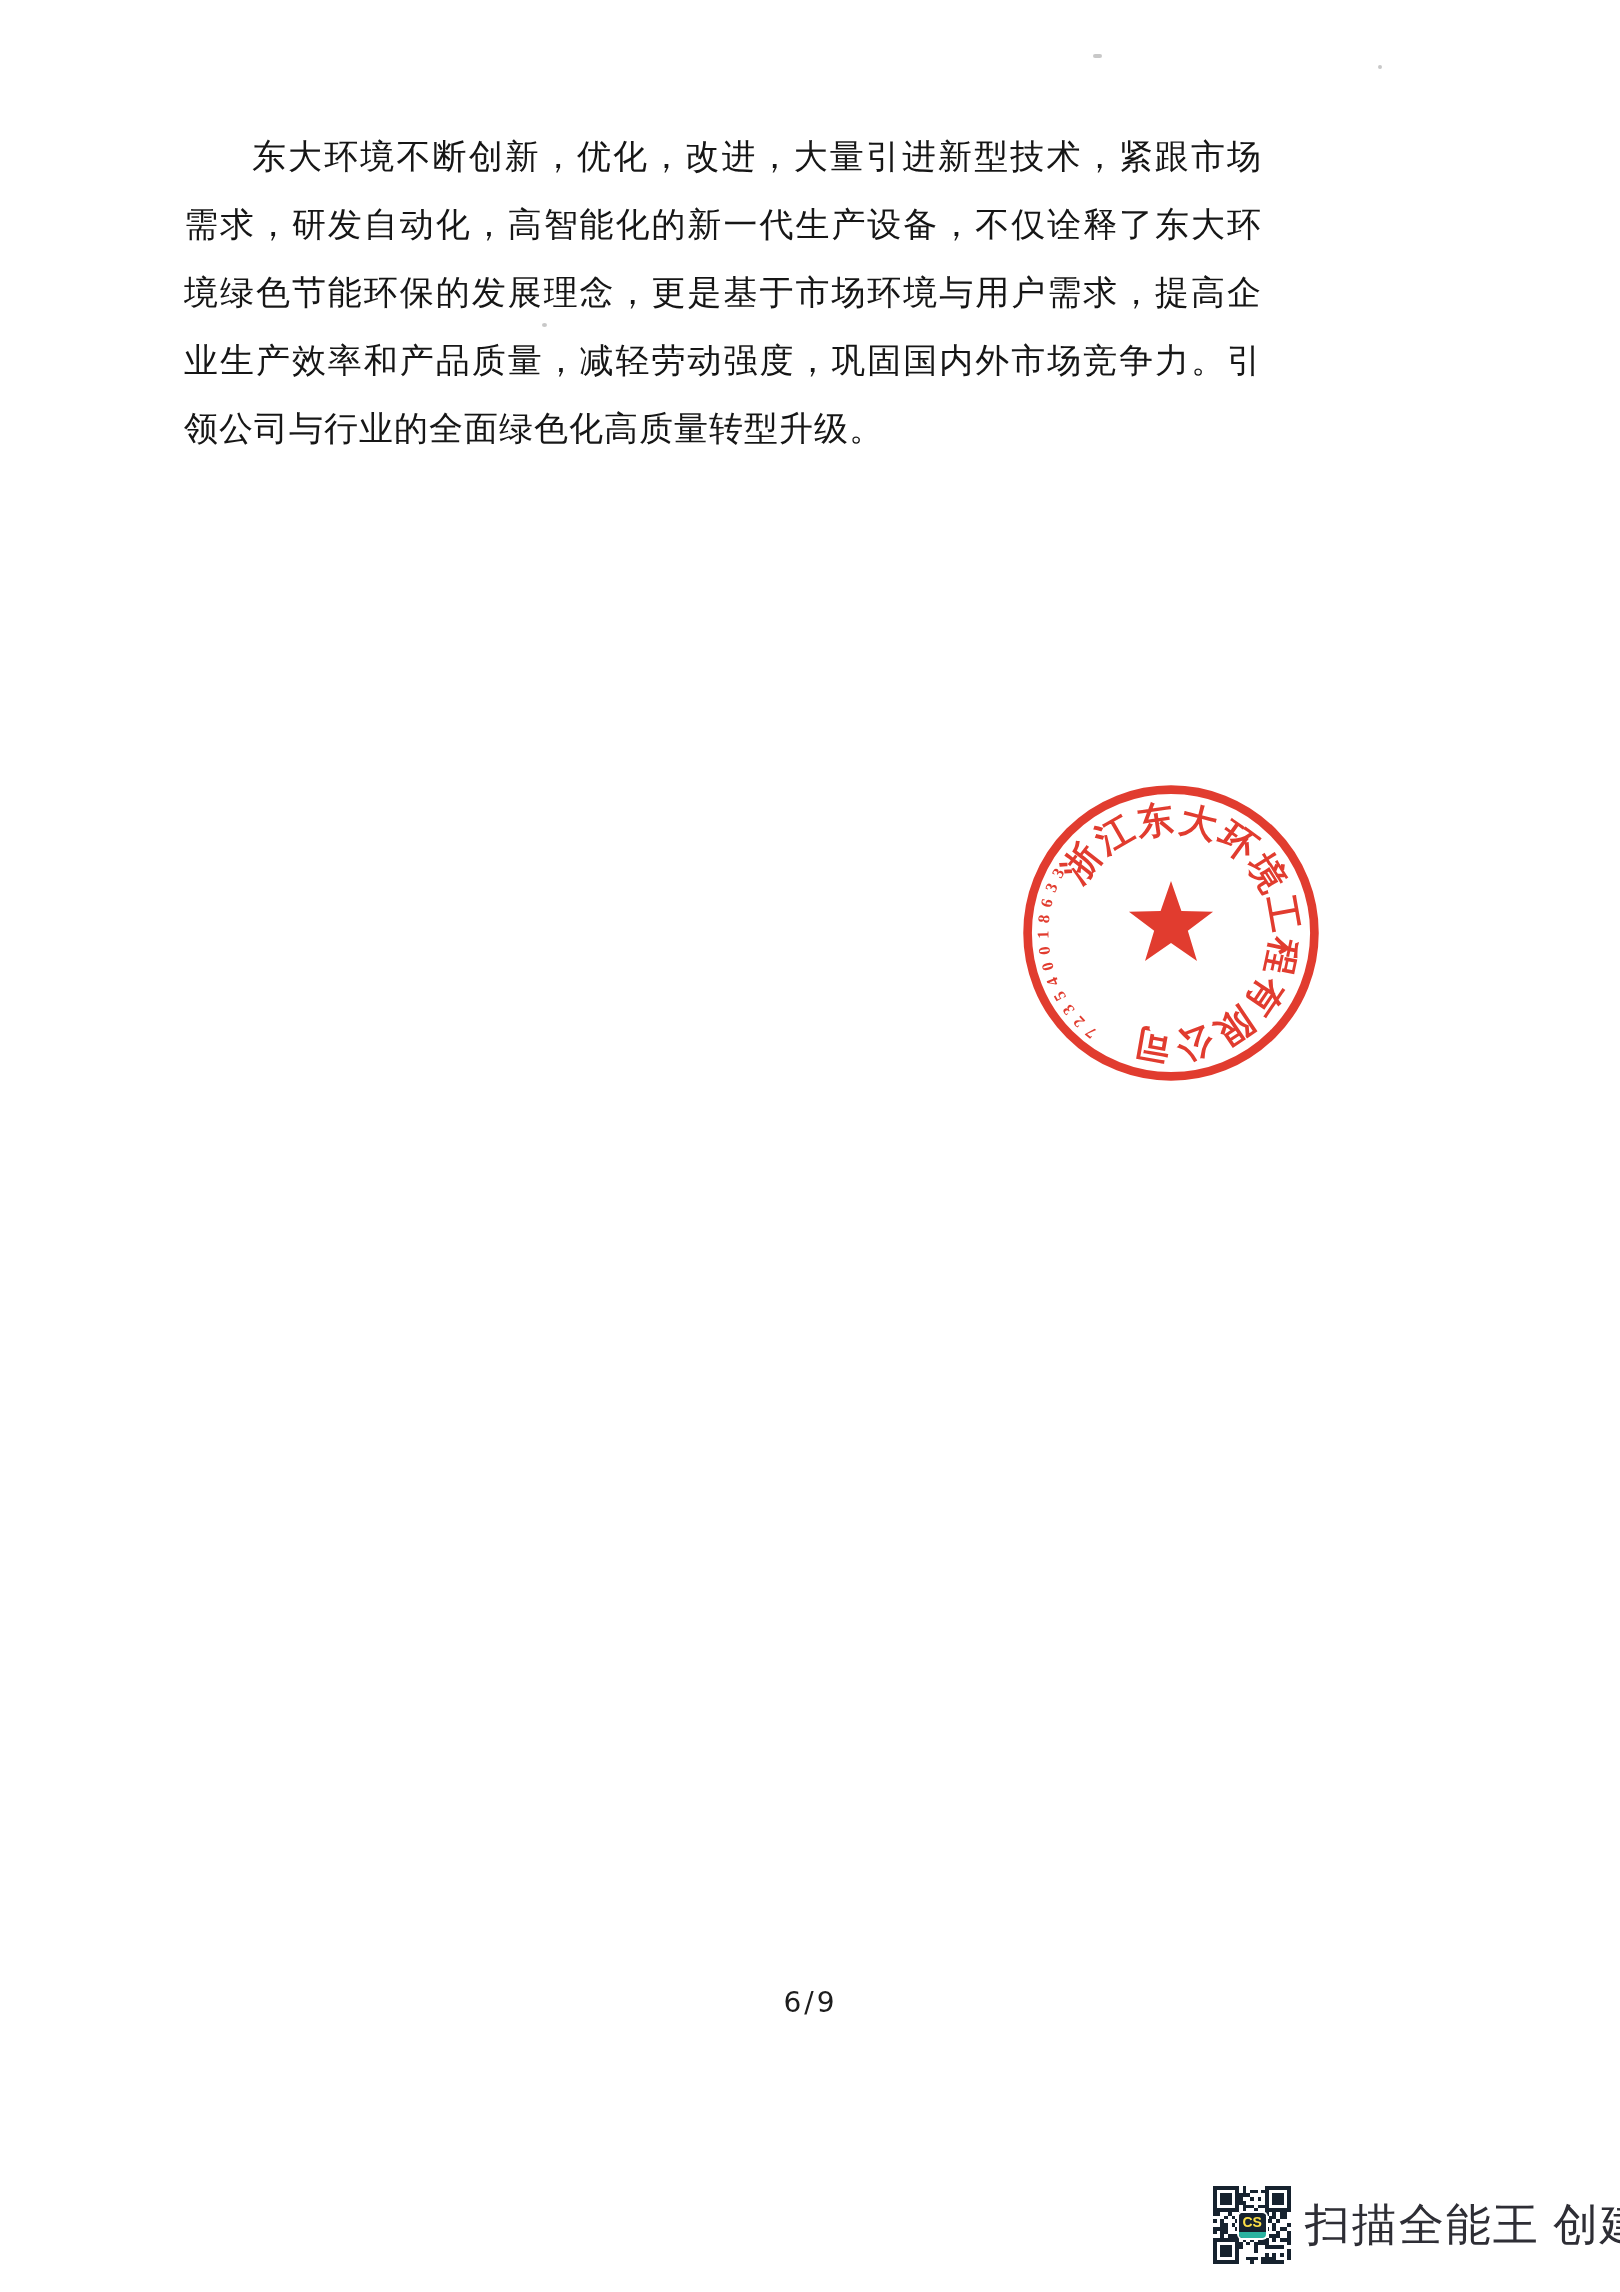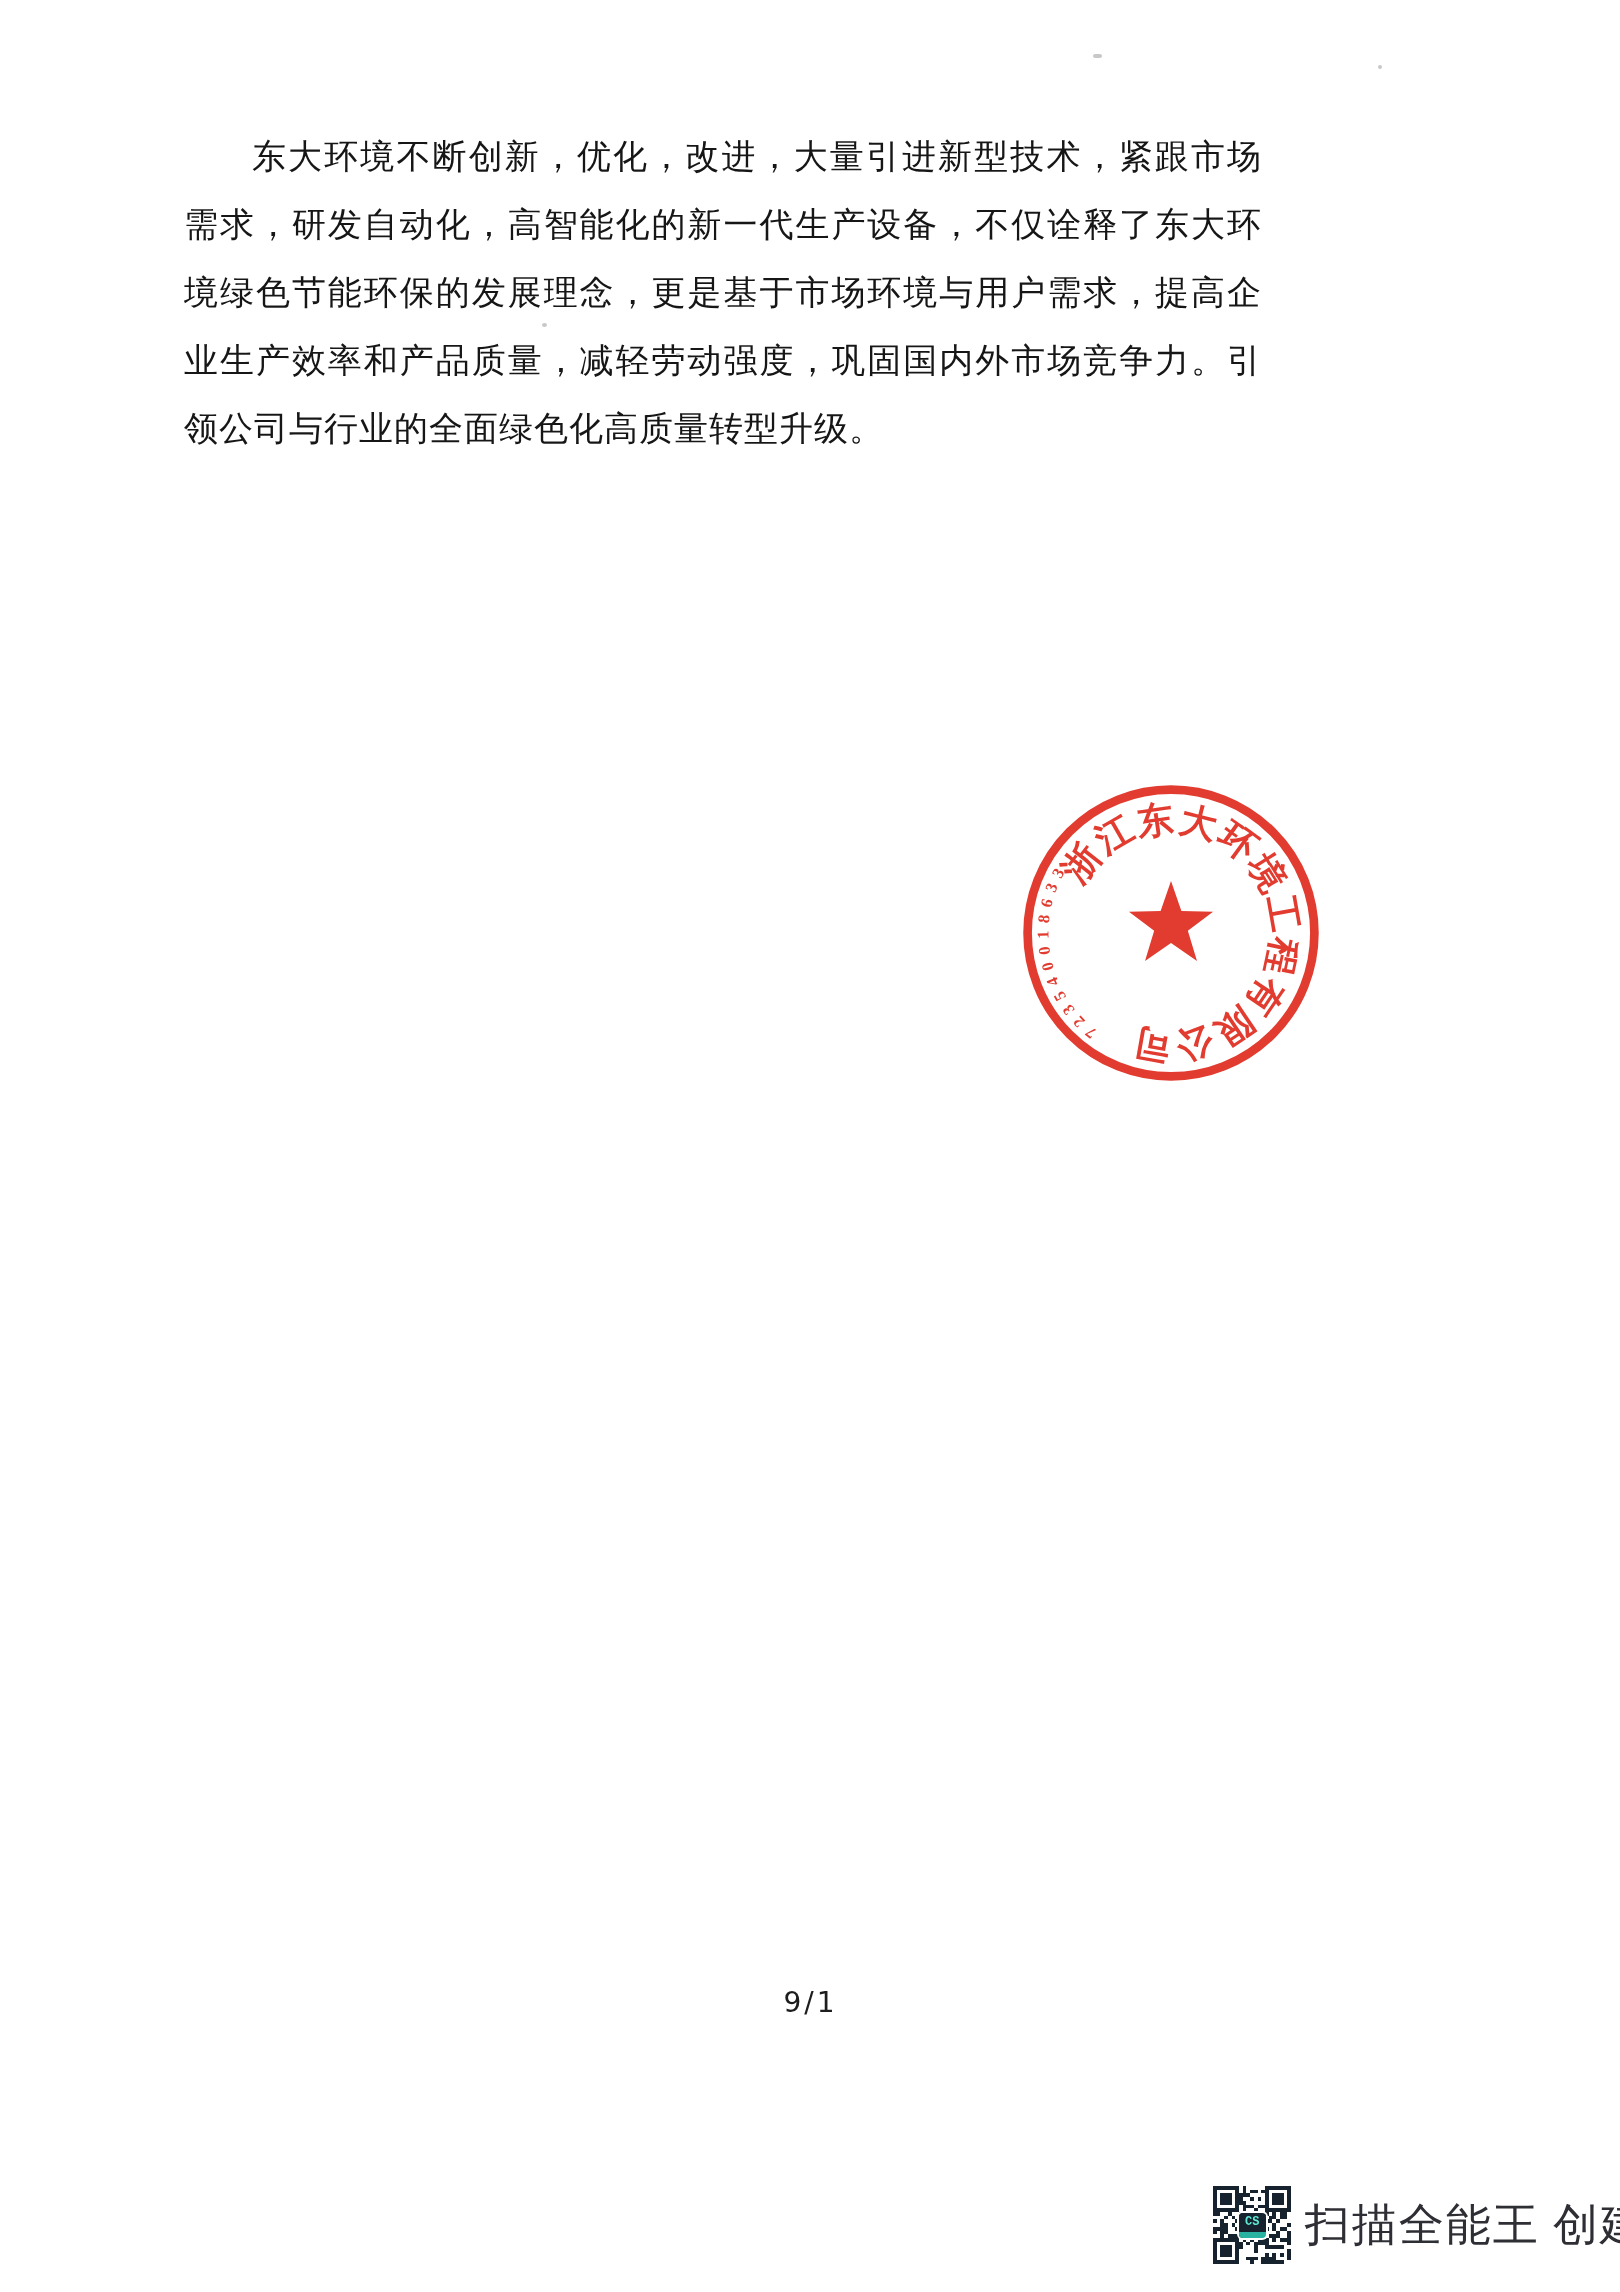--- a/index.html
+++ b/index.html
@@ -63,23 +63,23 @@
     position:absolute;
     left:25.5px;top:26.5px;
     width:27.4px;height:25.5px;
     display:flex;flex-direction:column;
     border-radius:3.9px;overflow:hidden;
     box-shadow:0 0 0 2px #ffffff;
   }
   .cs-text{
     flex:1;
     background:#16222e;
-    color:#5eead4;
-    font-family:Liberation Mono, monospace;
-    font-size:12px;font-weight:700;
+    color:#fde047;
+    font-family:Liberation Sans, sans-serif;
+    font-size:14px;font-weight:700;
     display:flex;align-items:center;justify-content:center;
   }
   .cs-bar{height:5.9px;background:#2ab3a0;}
   .wm-text{
     font-size:45px;
     color:#2e2e35;
     letter-spacing:2px;
     white-space:nowrap;
     font-family:"Liberation Serif","DejaVu Serif",serif;
   }
@@ -126,21 +126,21 @@
           <text transform="translate(31.7 194.9) rotate(-105.2)" text-anchor="middle" dominant-baseline="central" font-size="17" fill="#df2b1d" font-family="&quot;DejaVu Sans&quot;,sans-serif">0</text>
           <text transform="translate(37.0 210.7) rotate(-112.4)" text-anchor="middle" dominant-baseline="central" font-size="17" fill="#df2b1d" font-family="&quot;DejaVu Sans&quot;,sans-serif">4</text>
           <text transform="translate(44.4 225.7) rotate(-119.6)" text-anchor="middle" dominant-baseline="central" font-size="17" fill="#df2b1d" font-family="&quot;DejaVu Sans&quot;,sans-serif">5</text>
           <text transform="translate(53.5 239.7) rotate(-126.8)" text-anchor="middle" dominant-baseline="central" font-size="17" fill="#df2b1d" font-family="&quot;DejaVu Sans&quot;,sans-serif">3</text>
           <text transform="translate(64.3 252.4) rotate(-134)" text-anchor="middle" dominant-baseline="central" font-size="17" fill="#df2b1d" font-family="&quot;DejaVu Sans&quot;,sans-serif">2</text>
           <text transform="translate(76.7 263.7) rotate(-141.2)" text-anchor="middle" dominant-baseline="central" font-size="17" fill="#df2b1d" font-family="&quot;DejaVu Sans&quot;,sans-serif">7</text>
         </g>
     </svg>
   </div>
 
-  <div class="page-number">9/1</div>
+  <div class="page-number">6/9</div>
 
   <div class="watermark">
     <div class="qr">
       <svg id="qr-svg" viewBox="0 0 21 21" xmlns="http://www.w3.org/2000/svg">
           <rect x="0" y="0" width="1" height="1" fill="#16222e"></rect>
           <rect x="1" y="0" width="1" height="1" fill="#16222e"></rect>
           <rect x="2" y="0" width="1" height="1" fill="#16222e"></rect>
           <rect x="3" y="0" width="1" height="1" fill="#16222e"></rect>
           <rect x="4" y="0" width="1" height="1" fill="#16222e"></rect>
           <rect x="5" y="0" width="1" height="1" fill="#16222e"></rect>

